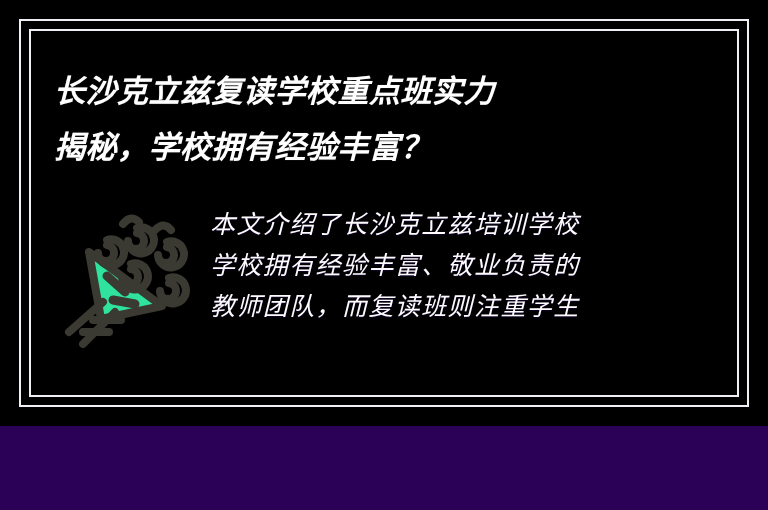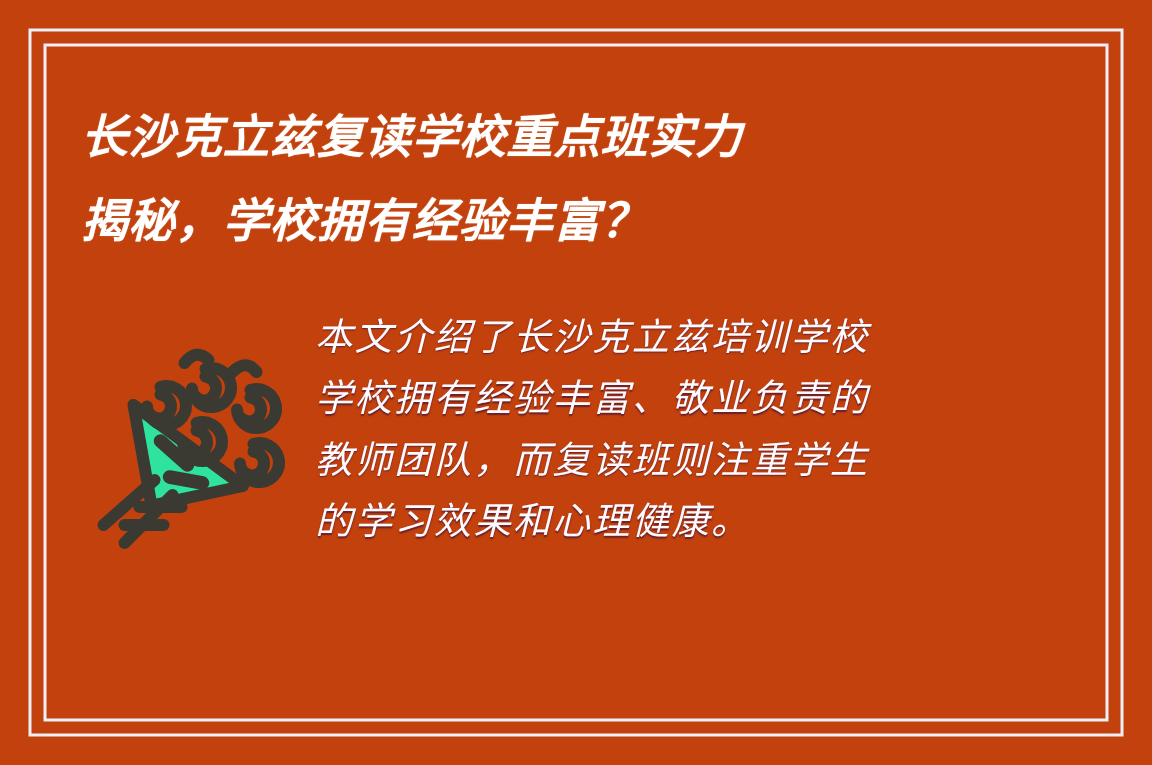--- a/index.html
+++ b/index.html
@@ -6,23 +6,23 @@
   html, body {
     margin: 0;
     padding: 0;
     background: #2b0057;
   }
 
   
   #promo-card {
     position: relative;
     width: 768px;
-    height: 510px;
+    height: 426px;
     overflow: hidden;
-    background: #c2410c;
+    background: #000000;
     font-family: "Liberation Sans", "DejaVu Sans", sans-serif;
     -webkit-font-smoothing: antialiased;
   }
 
   
   .frame {
     position: absolute;
     pointer-events: none;
     border-style: solid;
     border-color: #f2eef6;
@@ -61,21 +61,21 @@
     text-shadow: 0 0 1px rgba(255,255,255,0.35);
   }
 
   
   .content-row {
     position: absolute;
     left: 54px;
     top: 200px;
     right: 54px;
     display: flex;
-    align-items: flex-end;
+    align-items: flex-start;
   }
 
   
   .bouquet-wrap {
     width: 150px;
     flex: 0 0 150px;
     padding-top: 8px;
     display: flex;
     justify-content: center;
   }
@@ -146,17 +146,16 @@
           <path d="M44 68 L62 84"></path>
           <path d="M50 92 L72 96"></path>
         </g>
       </svg>
     </div>
 
     <div class="body-block">
       <span class="body-line">本文介绍了长沙克立兹培训学校</span>
       <span class="body-line">学校拥有经验丰富、敬业负责的</span>
       <span class="body-line">教师团队，而复读班则注重学生</span>
-      <span class="body-line">的学习效果和心理健康。</span>
     </div>
 
   </div>
 </div>
 
 </body></html>

